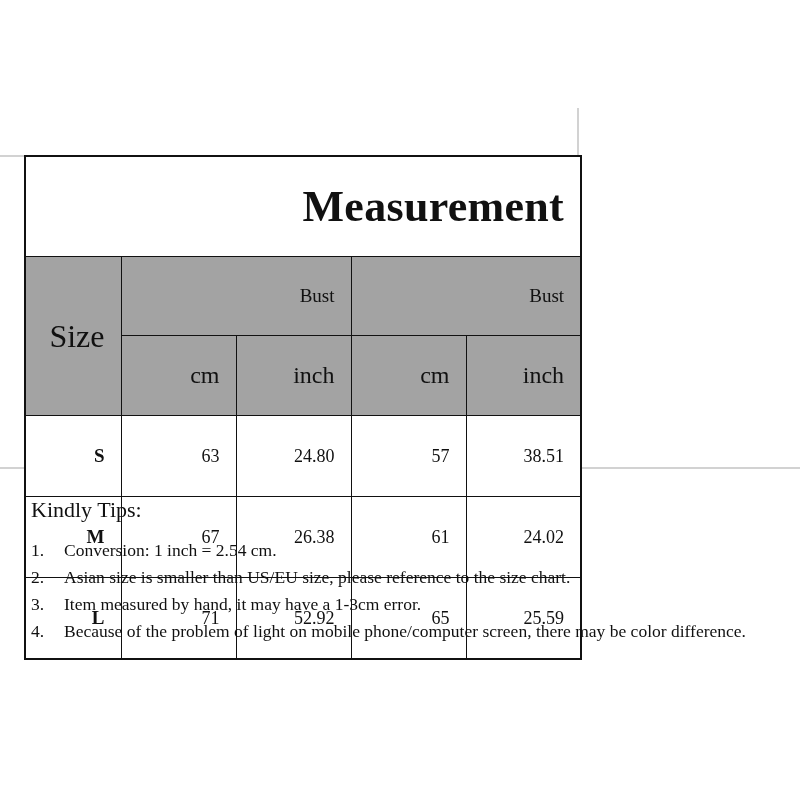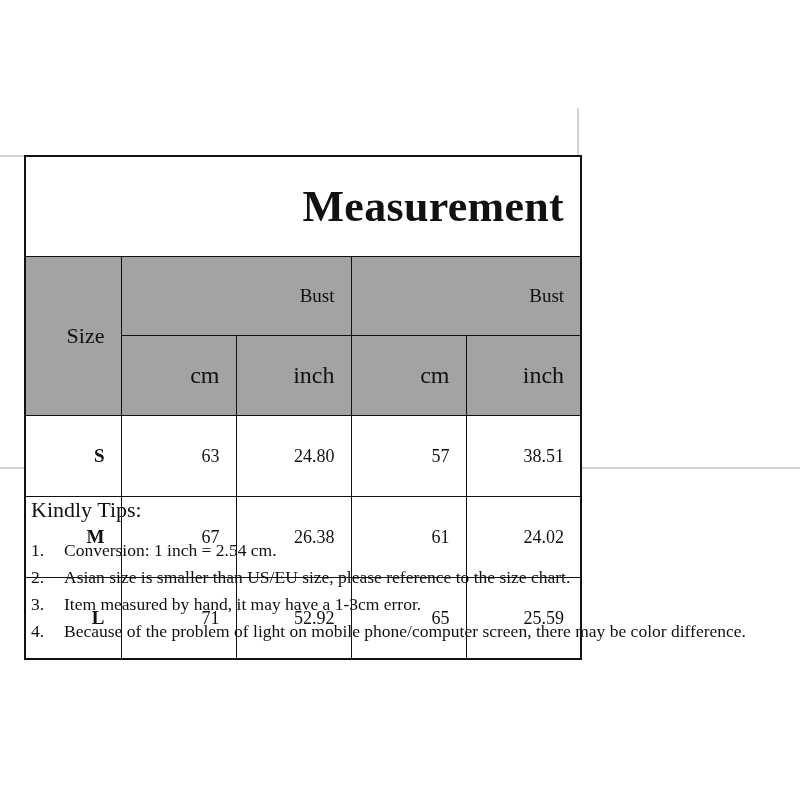--- a/index.html
+++ b/index.html
@@ -23,21 +23,21 @@
       border: 1.5px solid #111;
       text-align: right; vertical-align: middle;
       padding: 16px;
     }
     .size-table { border: 2.5px solid #111; }
     .title-cell {
       height: 67px; font-size: 44px; font-weight: bold; background: #fff;
       letter-spacing: 0.3px;
     }
     .hdr { background: #a3a3a3; font-weight: normal; }
-    .hdr-size { font-size: 22px; }
+    .hdr-size { font-size: 32px; }
     .hdr-group { font-size: 19px; height: 46px; }
     .hdr-unit { font-size: 24px; height: 47px; }
     .row td { height: 48px; font-size: 18px; background: #fff; }
     .row td.size-label { font-weight: bold; font-size: 19px; }
 
     .tips {
       position: absolute; left: 31px; top: 497px; width: 760px;
     }
     .tips-title { font-size: 22px; margin: 0 0 14px 0; }
     .tips-list { margin: 0; padding: 0; list-style: none; font-size: 17.5px; line-height: 27px; }

